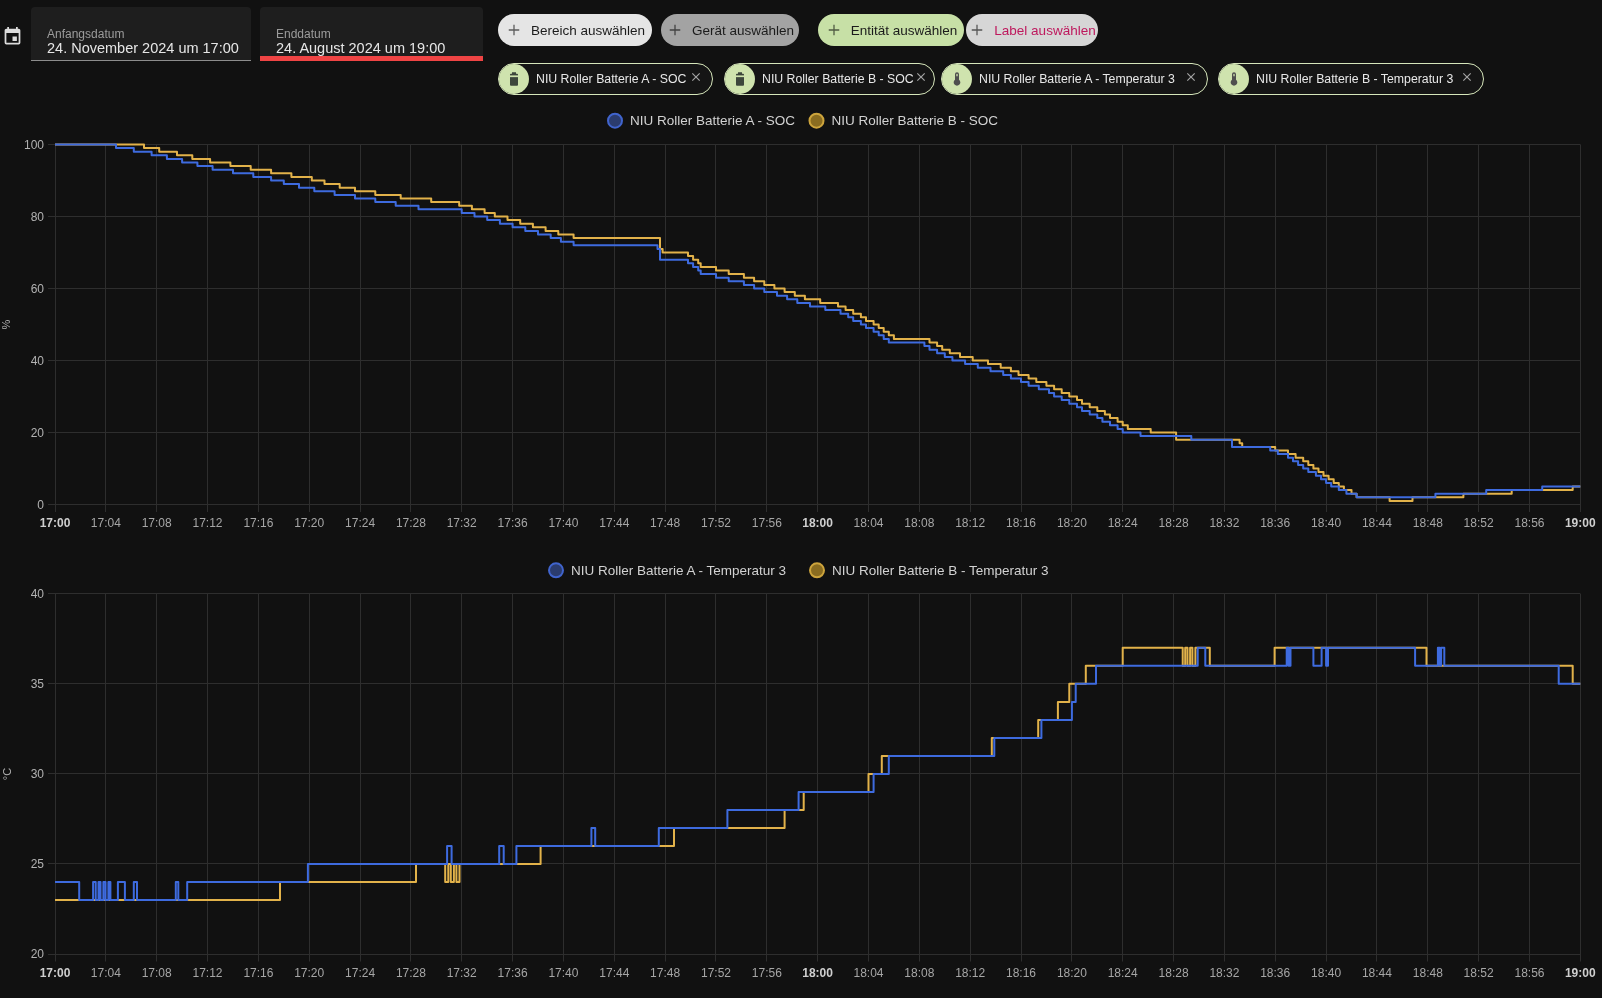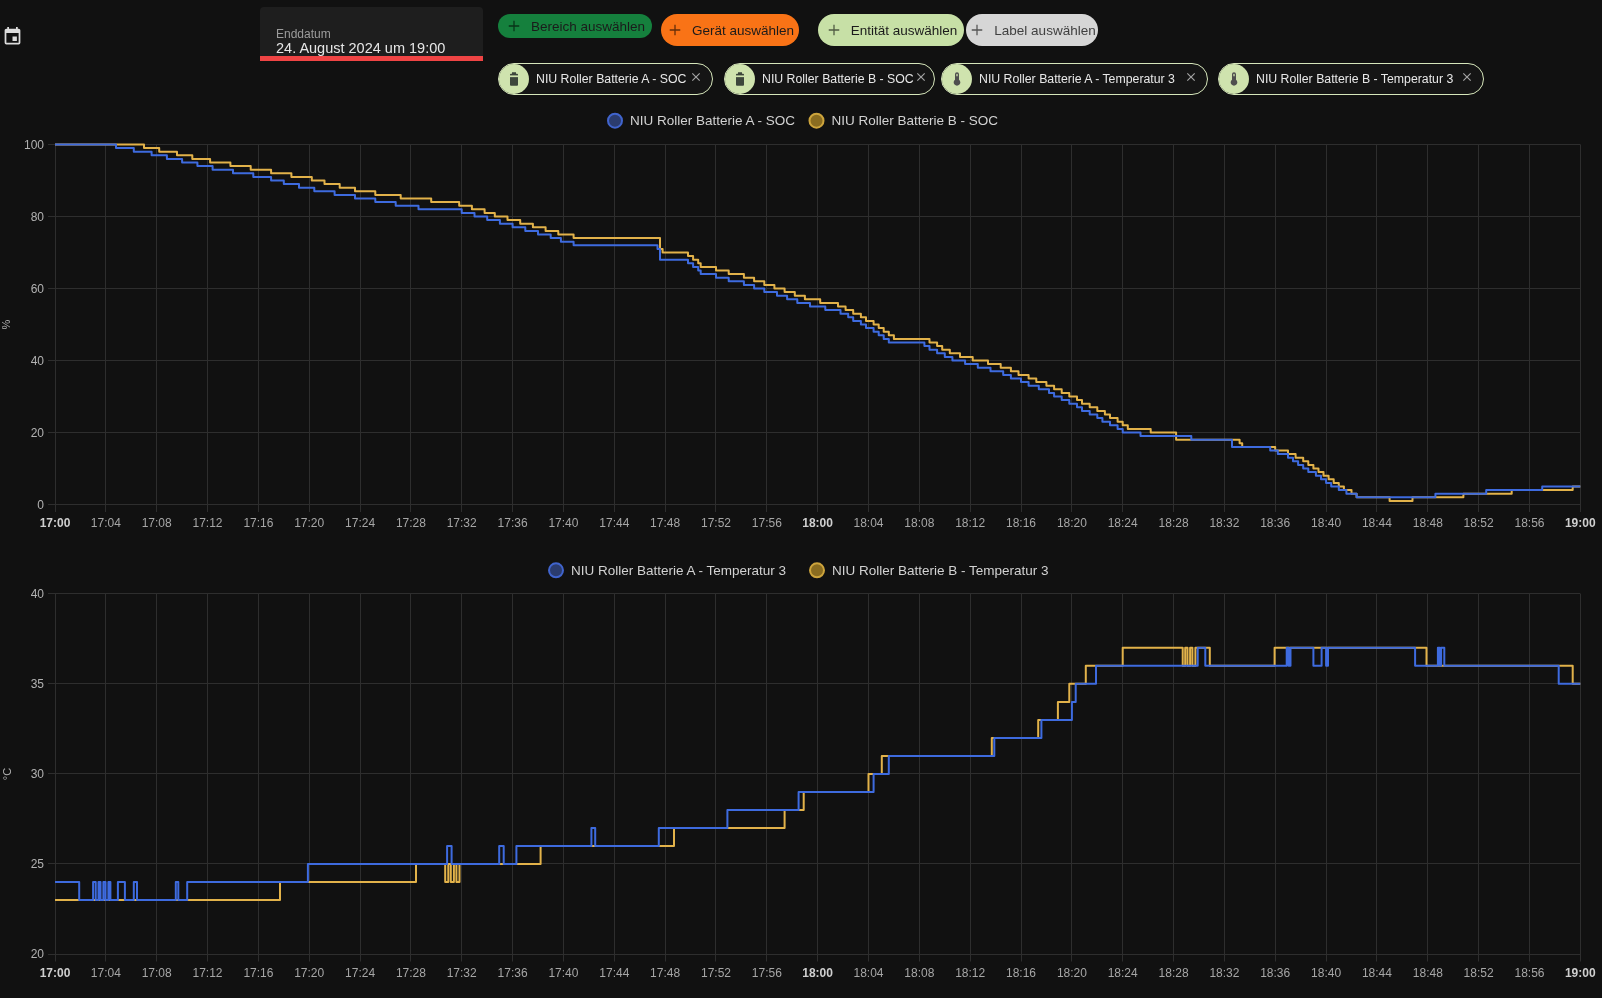--- a/index.html
+++ b/index.html
@@ -1,43 +1,47 @@
 <!DOCTYPE html>
 <html><head><meta charset="utf-8"><style>html,body{margin:0;padding:0;background:#111;width:1602px;height:998px;overflow:hidden;font-family:"Liberation Sans",sans-serif;-webkit-font-smoothing:antialiased}</style></head><body>
 <div style="position:relative;width:1602px;height:998px">
     <svg width="21" height="21" viewBox="0 0 24 24" style="position:absolute;left:2px;top:26px">
       <path fill="#dcdcdc" d="M19,19H5V8H19M19,3H18V1H16V3H8V1H6V3H5C3.89,3 3,3.89 3,4.89V19A2,2 0 0,0 5,21H19A2,2 0 0,0 21,19V5C21,3.89 20.1,3 19,3M17,12H12V17H17V12Z"></path>
     </svg>
+    <div style="position:absolute;left:31px;top:7px;width:220px;height:54px;background:#1e1e1e;border-radius:4px 4px 0 0;border-bottom:1px solid #8d8d8d;box-sizing:border-box">
+      <div style="position:absolute;left:16px;top:20px;font-size:12px;color:#9c9c9c">Anfangsdatum</div>
+      <div style="position:absolute;left:16px;top:33px;font-size:14.5px;color:#e6e6e6;white-space:nowrap">24. November 2024 um 17:00</div>
+    </div>
     <div style="position:absolute;left:260px;top:7px;width:223px;height:54px;background:#1e1e1e;border-radius:4px 4px 0 0;border-bottom:5px solid #ef4444;box-sizing:border-box">
       <div style="position:absolute;left:16px;top:20px;font-size:12px;color:#9c9c9c">Enddatum</div>
       <div style="position:absolute;left:16px;top:33px;font-size:14.5px;color:#e6e6e6;white-space:nowrap">24. August 2024 um 19:00</div>
     </div>
-    <div style="position:absolute;left:498px;top:14px;width:154px;height:24px;border-radius:16px;background:#15803d;display:flex;align-items:center;justify-content:center;box-sizing:border-box">
+    <div style="position:absolute;left:498px;top:14px;width:154px;height:32px;border-radius:16px;background:#e5e5e5;display:flex;align-items:center;justify-content:center;box-sizing:border-box">
       <svg width="18" height="18" viewBox="0 0 24 24" style="margin-right:8px;flex:none">
         <path d="M12 5v14M5 12h14" stroke="rgba(0,0,0,0.6)" stroke-width="1.7" fill="none"></path>
       </svg>
       <span style="font-size:13.5px;color:#1b1b1b;white-space:nowrap">Bereich auswählen</span>
     </div>
-    <div style="position:absolute;left:661px;top:14px;width:138px;height:32px;border-radius:16px;background:#f97316;display:flex;align-items:center;justify-content:center;box-sizing:border-box">
+    <div style="position:absolute;left:661px;top:14px;width:138px;height:32px;border-radius:16px;background:#a3a3a3;display:flex;align-items:center;justify-content:center;box-sizing:border-box">
       <svg width="18" height="18" viewBox="0 0 24 24" style="margin-right:8px;flex:none">
         <path d="M12 5v14M5 12h14" stroke="rgba(0,0,0,0.6)" stroke-width="1.7" fill="none"></path>
       </svg>
       <span style="font-size:13.5px;color:#1b1b1b;white-space:nowrap">Gerät auswählen</span>
     </div>
     <div style="position:absolute;left:818px;top:14px;width:146px;height:32px;border-radius:16px;background:#c7e0a6;display:flex;align-items:center;justify-content:center;box-sizing:border-box">
       <svg width="18" height="18" viewBox="0 0 24 24" style="margin-right:8px;flex:none">
         <path d="M12 5v14M5 12h14" stroke="rgba(0,0,0,0.6)" stroke-width="1.7" fill="none"></path>
       </svg>
       <span style="font-size:13.5px;color:#1b1b1b;white-space:nowrap">Entität auswählen</span>
     </div>
     <div style="position:absolute;left:966px;top:14px;width:132px;height:32px;border-radius:16px;background:#d6d6d6;display:flex;align-items:center;justify-content:center;box-sizing:border-box">
       <svg width="18" height="18" viewBox="0 0 24 24" style="margin-right:8px;flex:none">
         <path d="M12 5v14M5 12h14" stroke="rgba(0,0,0,0.6)" stroke-width="1.7" fill="none"></path>
       </svg>
-      <span style="font-size:13.5px;color:#404040;white-space:nowrap">Label auswählen</span>
+      <span style="font-size:13.5px;color:#be185d;white-space:nowrap">Label auswählen</span>
     </div>
     <div style="position:absolute;left:498px;top:63px;width:215px;height:32px;border-radius:16px;background:#151515;border:1px solid #d6e6bb;box-sizing:border-box;display:flex;align-items:center">
       <div style="width:30px;height:30px;border-radius:50%;background:#cfe3ae;flex:none;display:flex;align-items:center;justify-content:center">
         <svg width="16" height="16" viewBox="0 0 24 24">
           <path fill="#3d463c" d="M16.67,4H15V2H9V4H7.33A1.33,1.33 0 0,0 6,5.33V20.67C6,21.4 6.6,22 7.33,22H16.67A1.33,1.33 0 0,0 18,20.67V5.33C18,4.6 17.4,4 16.67,4Z"></path>
           <rect x="6" y="6.6" width="12" height="2.6" fill="#cfe3ae"></rect>
         </svg>
       </div>
       <span style="font-size:12.3px;color:#e8e8e8;white-space:nowrap;margin-left:7px">NIU Roller Batterie A - SOC</span>
       <span style="margin-left:auto;margin-right:9px;flex:none"><svg width="14" height="14" viewBox="0 0 24 24">

